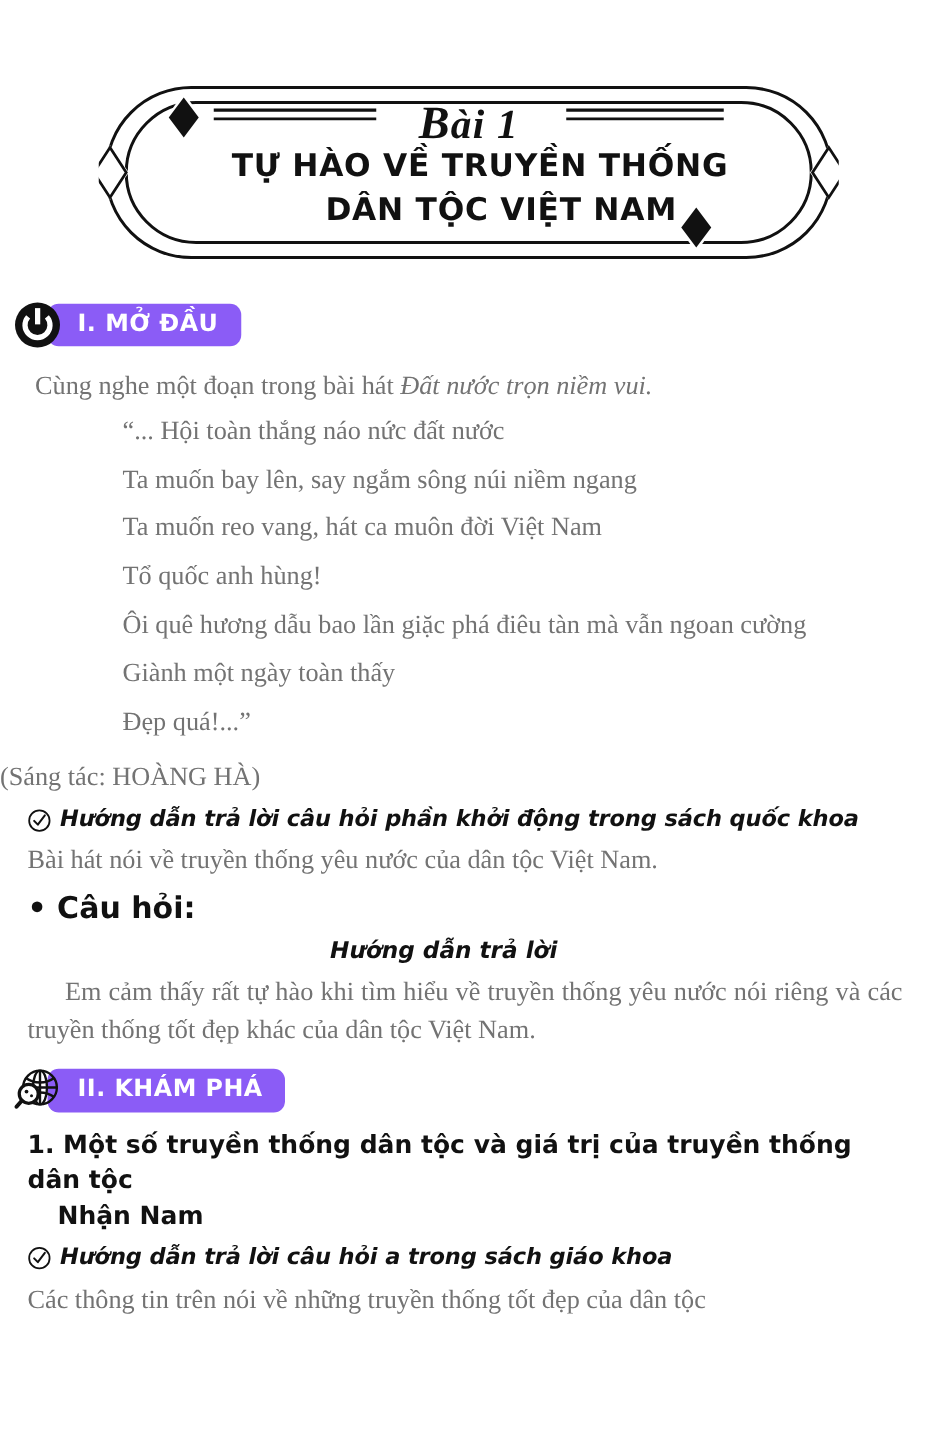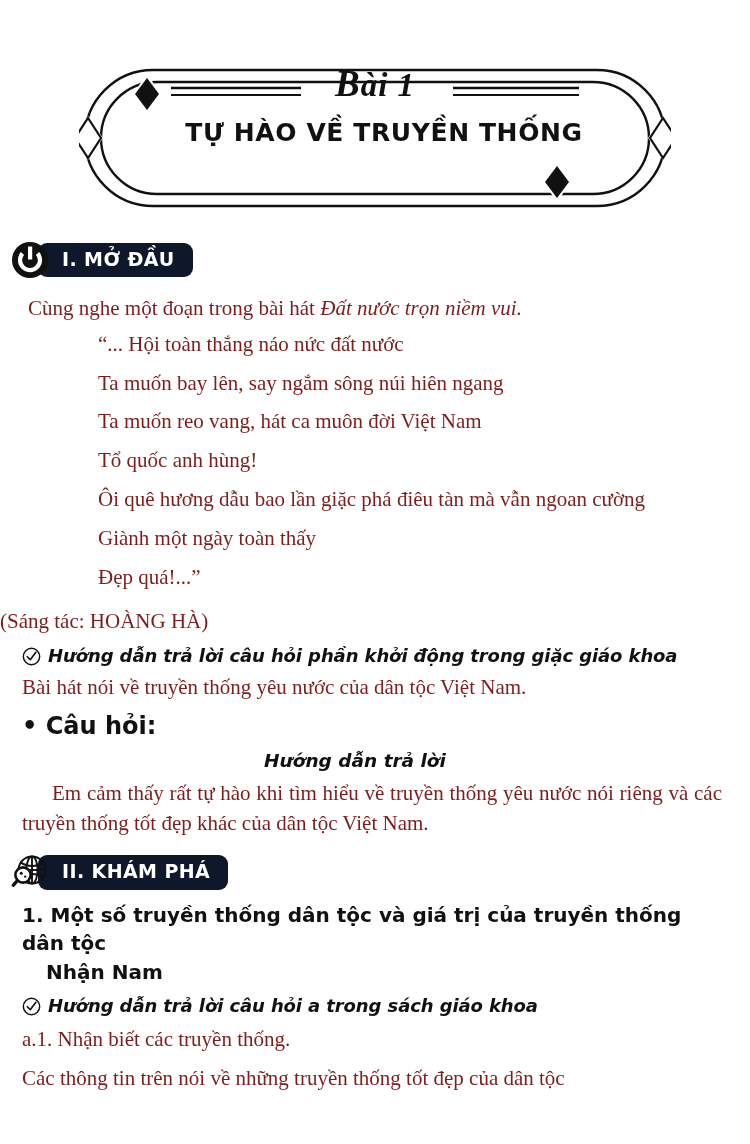--- a/index.html
+++ b/index.html
@@ -34,21 +34,21 @@
     position: absolute;
     left: 0;
     top: 0;
     width: 592px;
     height: 152px;
   }
   .bai-script {
     position: absolute;
     left: 0;
     right: 0;
-    top: 0;
+    top: 15px;
     text-align: center;
     font-family: "Liberation Serif", "DejaVu Serif", serif;
     font-style: italic;
     font-weight: 700;
     font-size: 33px;
     letter-spacing: 1px;
     z-index: 4;
   }
   .bai-script .b-first {
     font-size: 37px;
@@ -80,38 +80,38 @@
   }
   .sec-icon {
     width: 40px;
     height: 40px;
     flex: 0 0 auto;
     position: relative;
     z-index: 3;
   }
   .sec-label {
     margin-left: -12px;
-    background: #0f172a;
+    background: #8b5cf6;
     color: #fff;
     font-family: "DejaVu Sans", "Liberation Sans", sans-serif;
     font-weight: 700;
     font-size: 19px;
     letter-spacing: 0.4px;
     padding: 6px 18px 7px 24px;
     border-radius: 9px;
     line-height: 1.15;
     z-index: 1;
   }
 
   
   .body-text {
     font-family: "Liberation Serif", "DejaVu Serif", serif;
     font-size: 21px;
     line-height: 1.42;
-    color: #7f1d1d;
+    color: #737373;
   }
   .p-intro {
     margin: 14px 0 0 28px;
   }
   .poem {
     margin: 6px 16px 0 98px;
   }
   .poem div {
     margin-top: 9px;
   }
@@ -205,56 +205,57 @@
       <line x1="374" y1="26" x2="500" y2="26" stroke="#111" stroke-width="2.6"></line>
       <line x1="374" y1="33" x2="500" y2="33" stroke="#111" stroke-width="2.2"></line>
     </svg>
 
     <div class="bai-script">
       <span class="b-first">B</span><span>ài 1</span>
     </div>
 
     <div class="title-main">
       <span>TỰ HÀO VỀ TRUYỀN THỐNG</span>
+      <span class="line2">DÂN TỘC VIỆT NAM</span>
     </div>
   </div>
 
   <div style="height:26px"></div>
 
   <div class="section-head">
     <svg class="sec-icon" viewBox="0 0 40 40">
       <circle cx="20" cy="20" r="18" fill="#111"></circle>
       <path d="M 12.5 13.5 A 10 10 0 1 0 27.5 13.5" fill="none" stroke="#ffffff" stroke-width="4.2" stroke-linecap="butt"></path>
       <rect x="18" y="6.5" width="4.2" height="13" fill="#ffffff"></rect>
     </svg>
     <span class="sec-label">I. MỞ ĐẦU</span>
   </div>
 
   <div class="body-text p-intro">
     <span>Cùng nghe một đoạn trong bài hát </span><i>Đất nước trọn niềm vui.</i>
   </div>
 
   <div class="body-text poem">
     <div>“... Hội toàn thắng náo nức đất nước</div>
-    <div>Ta muốn bay lên, say ngắm sông núi hiên ngang</div>
+    <div>Ta muốn bay lên, say ngắm sông núi niềm ngang</div>
     <div>Ta muốn reo vang, hát ca muôn đời Việt Nam</div>
     <div>Tổ quốc anh hùng!</div>
     <div>Ôi quê hương dẫu bao lần giặc phá điêu tàn mà vẫn ngoan cường</div>
     <div>Giành một ngày toàn thấy</div>
     <div>Đẹp quá!...”</div>
   </div>
 
   <div class="body-text attrib">(Sáng tác: HOÀNG HÀ)</div>
 
   <div class="guide-line">
     <svg class="check-icon" viewBox="0 0 20 20">
       <circle cx="10" cy="10" r="8.6" fill="none" stroke="#111" stroke-width="1.5"></circle>
       <path d="M 5.6 10.2 L 8.7 13.4 L 14.6 5.6" fill="none" stroke="#111" stroke-width="1.7" stroke-linecap="round" stroke-linejoin="round"></path>
     </svg>
-    <span>Hướng dẫn trả lời câu hỏi phần khởi động trong giặc giáo khoa</span>
+    <span>Hướng dẫn trả lời câu hỏi phần khởi động trong sách quốc khoa</span>
   </div>
 
   <div class="body-text plain-line">Bài hát nói về truyền thống yêu nước của dân tộc Việt Nam.</div>
 
   <div class="bullet-bold">• Câu hỏi:</div>
 
 
   <div class="center-bold-italic">Hướng dẫn trả lời</div>
 
   <div class="body-text para-just">Em cảm thấy rất tự hào khi tìm hiểu về truyền thống yêu nước nói riêng và các truyền thống tốt đẹp khác của dân tộc Việt Nam.</div>
@@ -285,17 +286,16 @@
   </div>
 
   <div class="guide-line">
     <svg class="check-icon" viewBox="0 0 20 20">
       <circle cx="10" cy="10" r="8.6" fill="none" stroke="#111" stroke-width="1.5"></circle>
       <path d="M 5.6 10.2 L 8.7 13.4 L 14.6 5.6" fill="none" stroke="#111" stroke-width="1.7" stroke-linecap="round" stroke-linejoin="round"></path>
     </svg>
     <span>Hướng dẫn trả lời câu hỏi a trong sách giáo khoa</span>
   </div>
 
-  <div class="body-text sub-line">a.1. Nhận biết các truyền thống.</div>
 
   <div class="body-text sub-line">Các thông tin trên nói về những truyền thống tốt đẹp của dân tộc</div>
 
 </div>
 
 </body></html>

